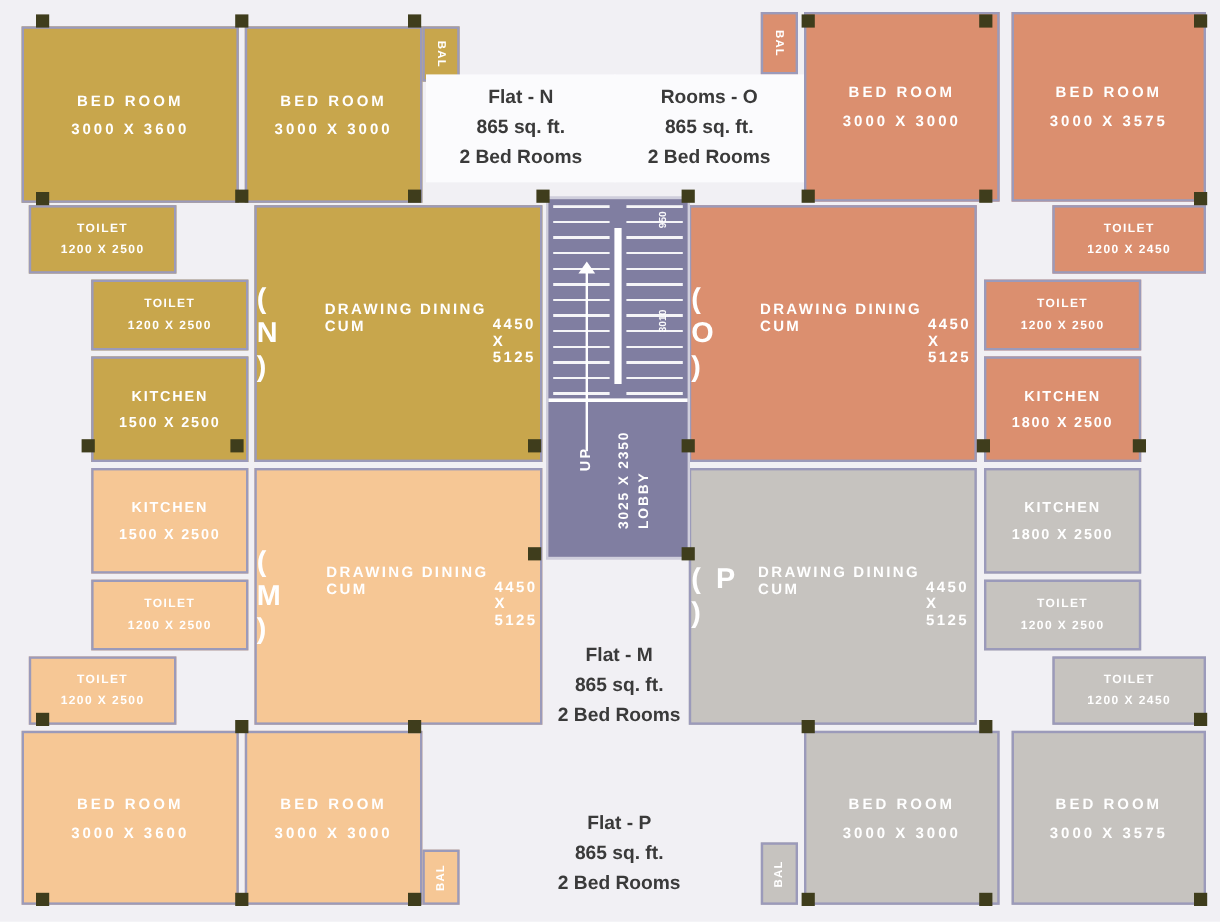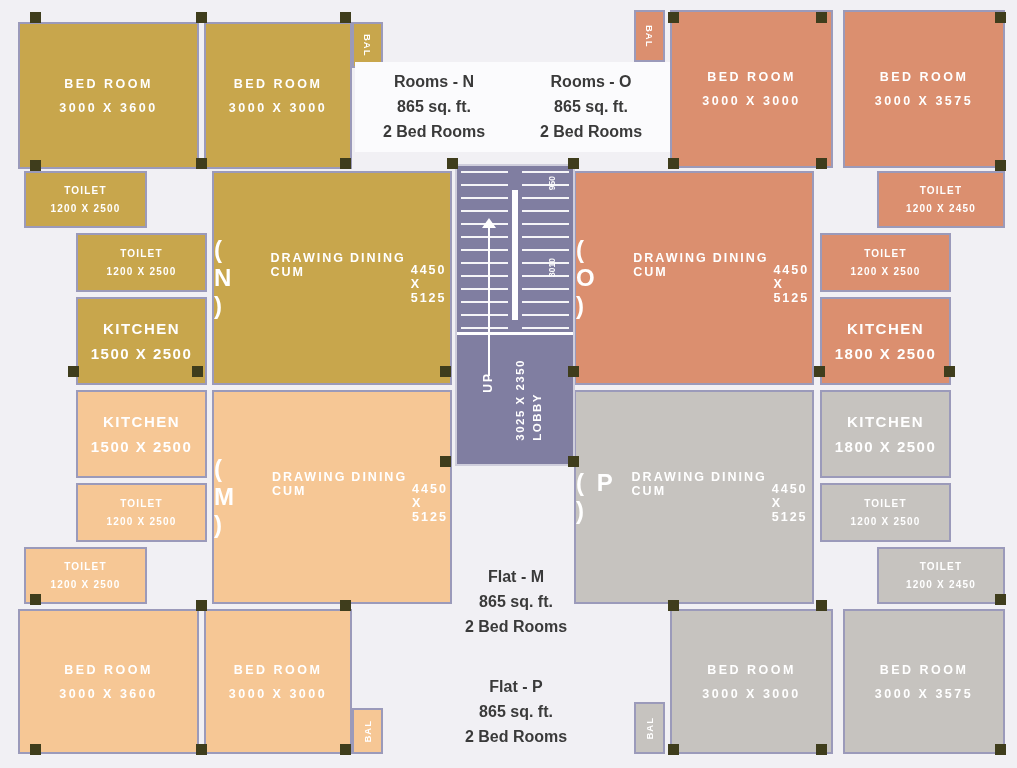--- a/index.html
+++ b/index.html
@@ -10,21 +10,21 @@
   }
   .room{
     position:absolute;box-sizing:border-box;
     border:2px solid var(--wall,#9B9ABA);
     display:flex;align-items:center;justify-content:center;
   }
   .rl{display:flex;flex-direction:column;gap:10px;align-items:center;text-align:center;
       color:var(--room-text,#fff);font-weight:bold;}
   .bedroom .rl{font-size:12.5px;letter-spacing:2.5px;}
   .toilet .rl{font-size:10px;letter-spacing:1.2px;gap:7px;}
-  .kitchen .rl{font-size:15px;letter-spacing:1.5px;gap:8px;justify-content:center;}
+  .kitchen .rl{font-size:12px;letter-spacing:1.5px;gap:8px;justify-content:center;}
   .living .flatlabel{color:var(--room-text,#fff);font-size:24px;font-weight:bold;letter-spacing:3px;margin-right:16px;}
   .living .lcol{display:flex;flex-direction:row;align-items:flex-start;gap:5px;
       color:var(--room-text,#fff);font-weight:bold;font-size:12.5px;letter-spacing:2px;}
   .living .ldims{margin-top:12px;}
   .bal{justify-content:center;}
   .vtext{writing-mode:vertical-rl;}
   .vflip{writing-mode:vertical-rl;transform:rotate(180deg);}
   .bal span{color:var(--room-text,#fff);font-size:9.5px;font-weight:bold;letter-spacing:1px;}
   .ann{
     position:absolute;display:flex;flex-direction:column;gap:7px;align-items:center;justify-content:center;
@@ -237,30 +237,30 @@
     <span class="uplabel vflip">UP</span>
     <div class="lobby">
       <div class="lobbylabel">
         <span class="vflip">3025 X 2350</span>
         <span class="vflip">LOBBY</span>
       </div>
     </div>
   </div>
 
   <div class="ann" style="left:355px;top:62px;width:158px;height:90px;">
-    <span>Rooms - N</span>
+    <span>Flat - N</span>
     <span>865 sq. ft.</span>
     <span>2 Bed Rooms</span>
   </div>
   <div class="ann" style="left:512px;top:62px;width:158px;height:90px;">
     <span>Rooms - O</span>
     <span>865 sq. ft.</span>
     <span>2 Bed Rooms</span>
   </div>
-  <div class="ann plain" style="left:436px;top:558px;width:160px;height:88px;">
+  <div class="ann plain" style="left:436px;top:528px;width:160px;height:88px;">
     <span>Flat - M</span>
     <span>865 sq. ft.</span>
     <span>2 Bed Rooms</span>
   </div>
   <div class="ann plain" style="left:436px;top:668px;width:160px;height:88px;">
     <span>Flat - P</span>
     <span>865 sq. ft.</span>
     <span>2 Bed Rooms</span>
   </div>
 

